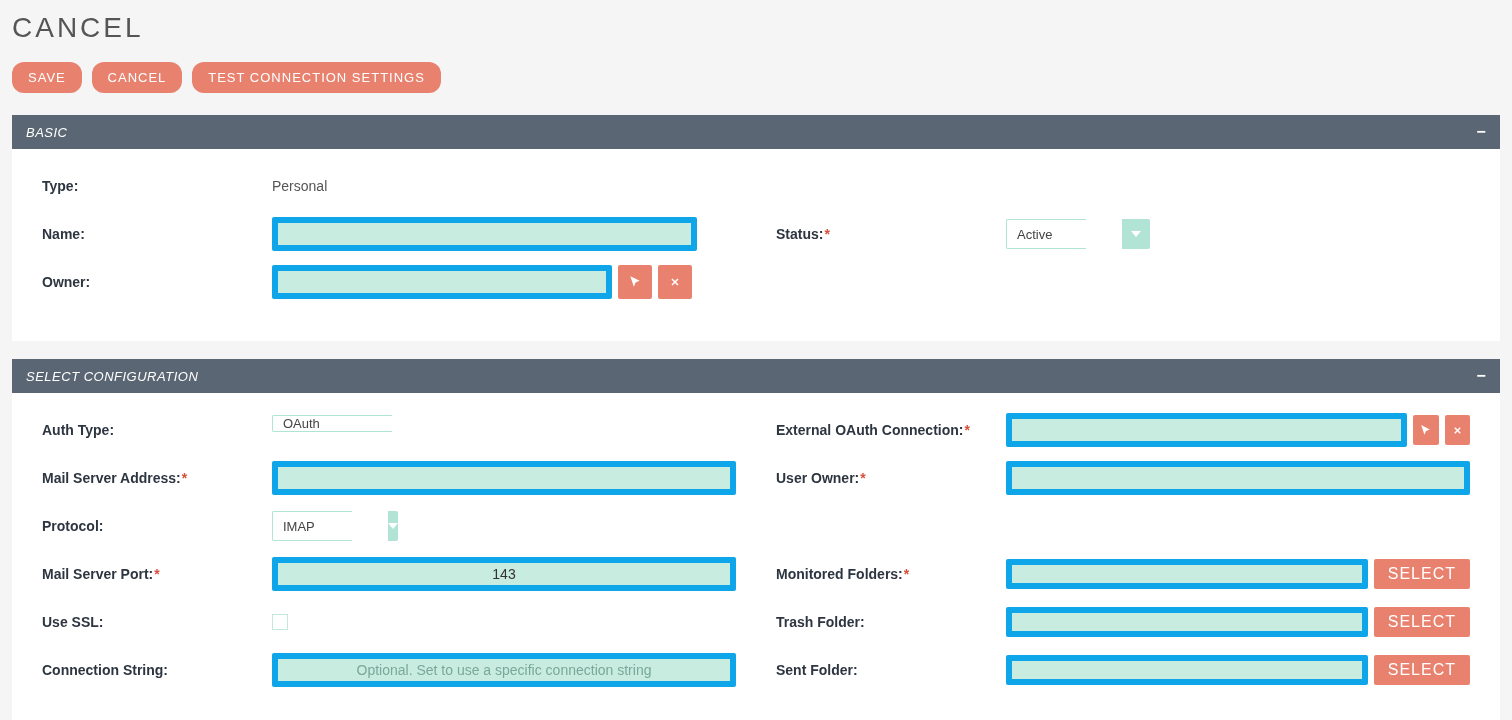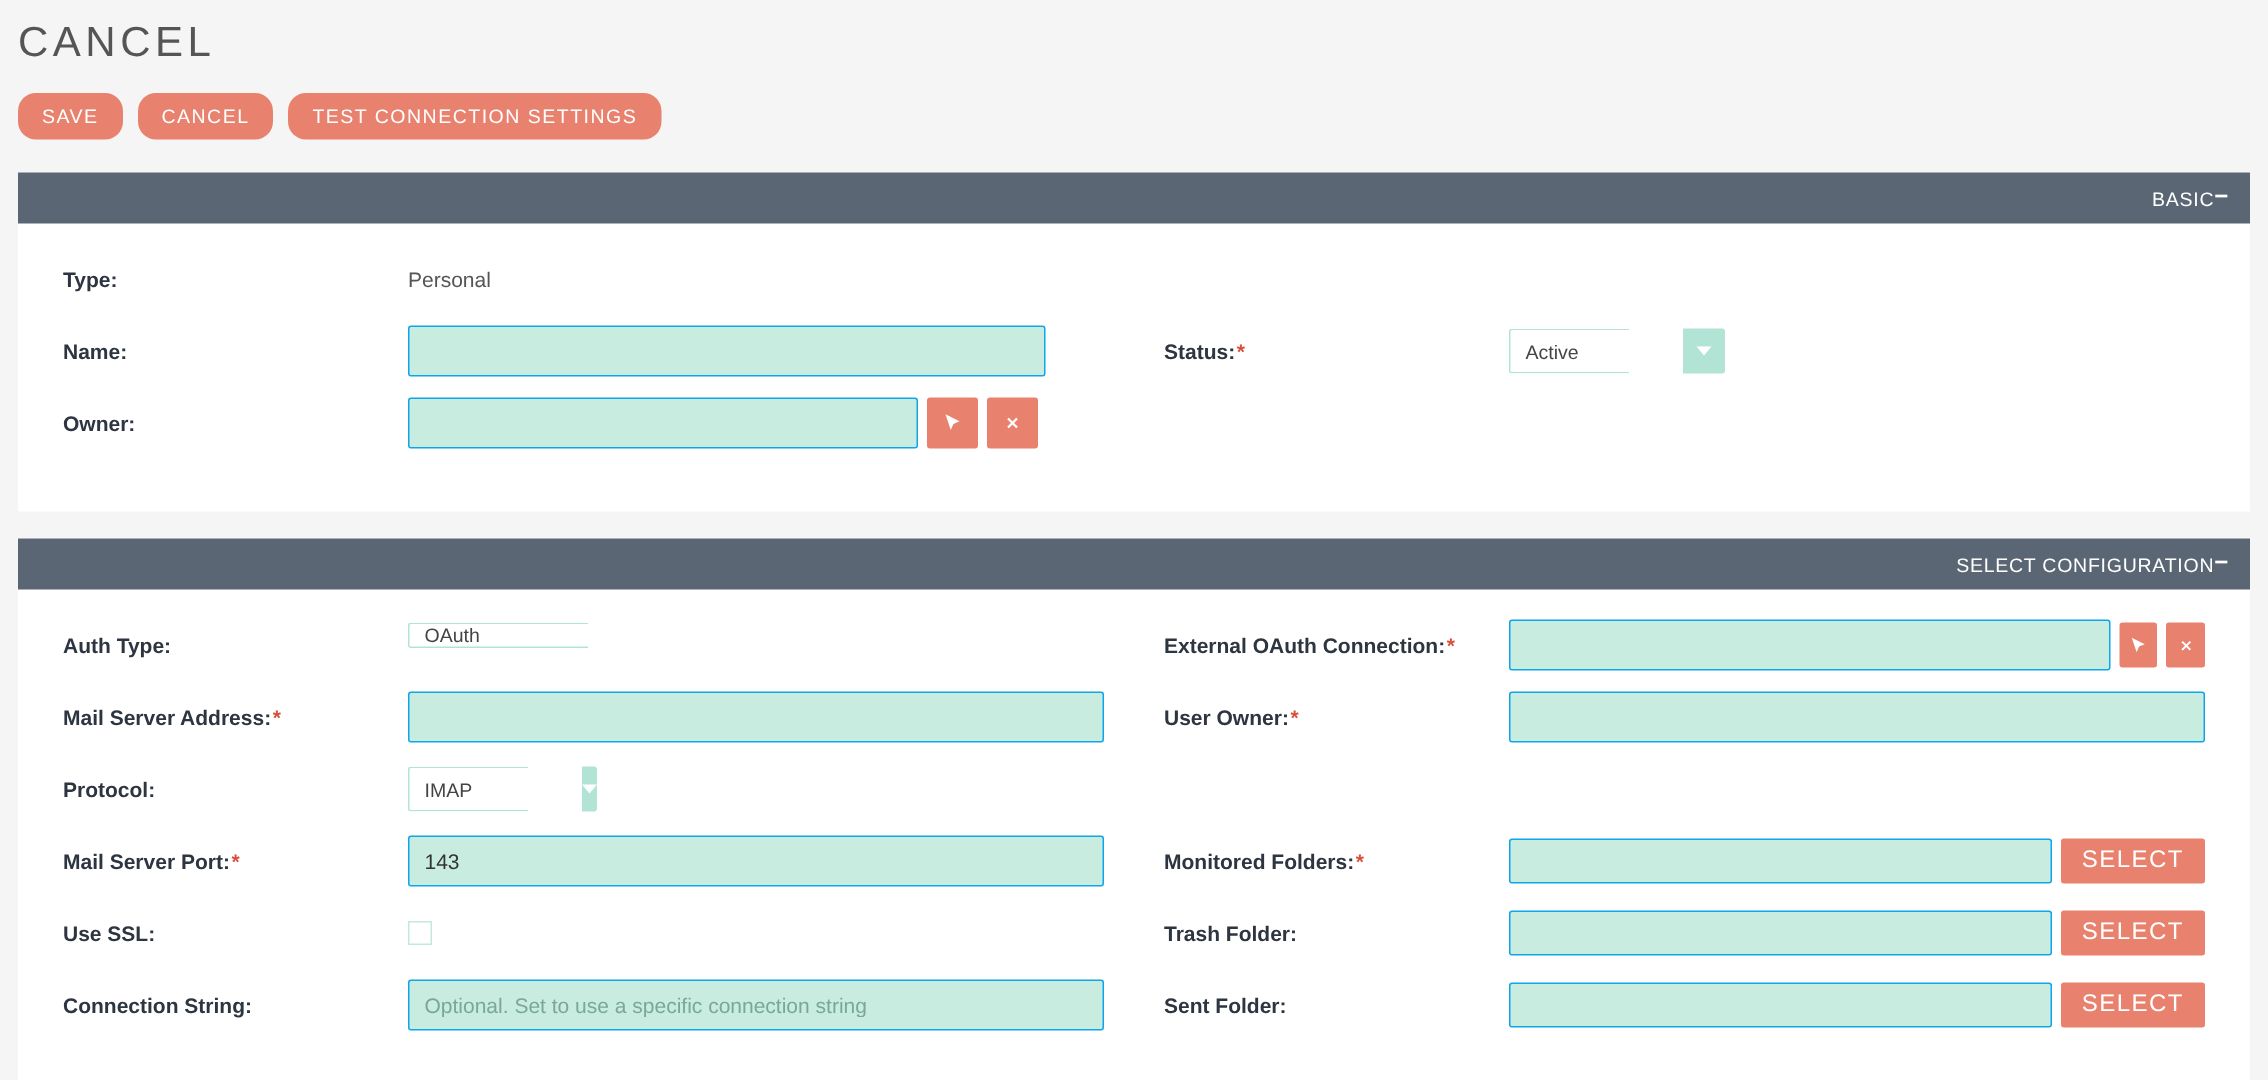--- a/index.html
+++ b/index.html
@@ -31,22 +31,23 @@
   margin-right: 6px;
 }
 .panel { background: #fff; margin-bottom: 18px; }
 .panel-header {
   background: #5a6673;
   color: #fff;
   padding: 8px 14px;
   font-size: 13px;
   letter-spacing: 0.5px;
   display: flex;
-  justify-content: flex-end;
-  align-items: center;
+  justify-content: space-between;
+  align-items: center;
+  font-style: italic;
 }
 .panel-header .collapse-icon {
   font-size: 16px;
   font-weight: bold;
   cursor: pointer;
 }
 .panel-body { padding: 20px 30px 28px 30px; }
 .form-grid {
   display: grid;
   grid-template-columns: 1fr 1fr;
@@ -63,26 +64,27 @@
   font-weight: 600;
   color: #2d3540;
   flex-shrink: 0;
 }
 .req { color: #d94f3d; margin-left: 1px; }
 .form-control-wrap { flex: 1; display: flex; align-items: center; }
 .static-text { color: #555; }
 .text-input {
   width: 100%;
   height: 34px;
-  border: 1px solid #0ea5e9;
+  border: 6px solid #0ea5e9;
   background: #c9ece1;
   border-radius: 2px;
-  padding: 0 10px;
+  padding: 0 20px;
   font-size: 14px;
   color: #333;
+  text-align: center;
 }
 .text-input::placeholder { color: #7aa79a; }
 .select-wrap {
   display: flex;
   align-items: stretch;
   height: 30px;
   gap: 36px;
 }
 .select-input {
   border: 1px solid #b2e4d6;

